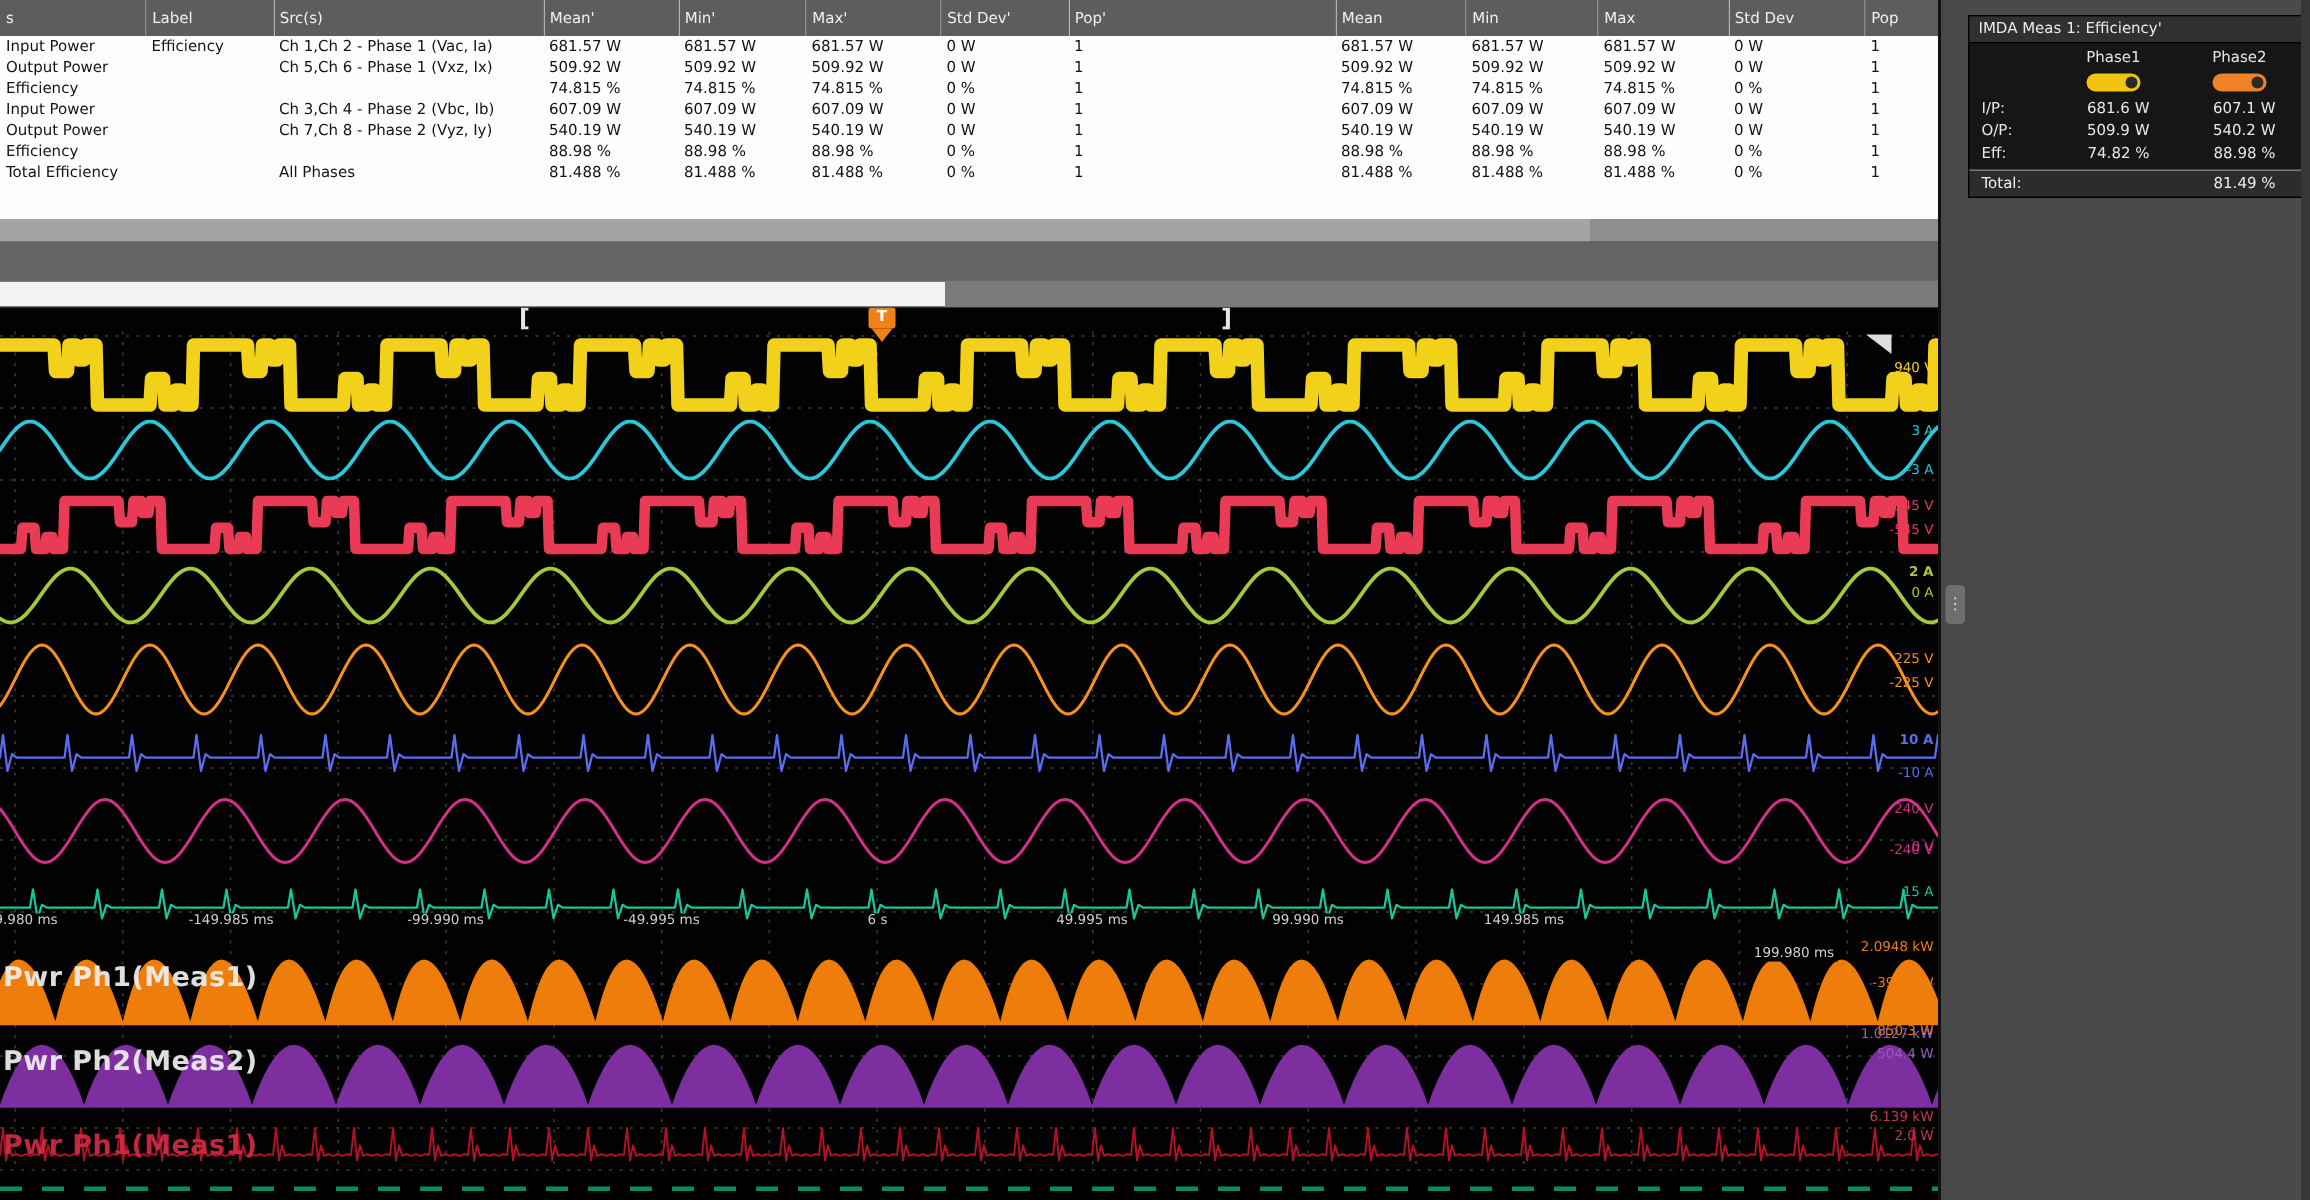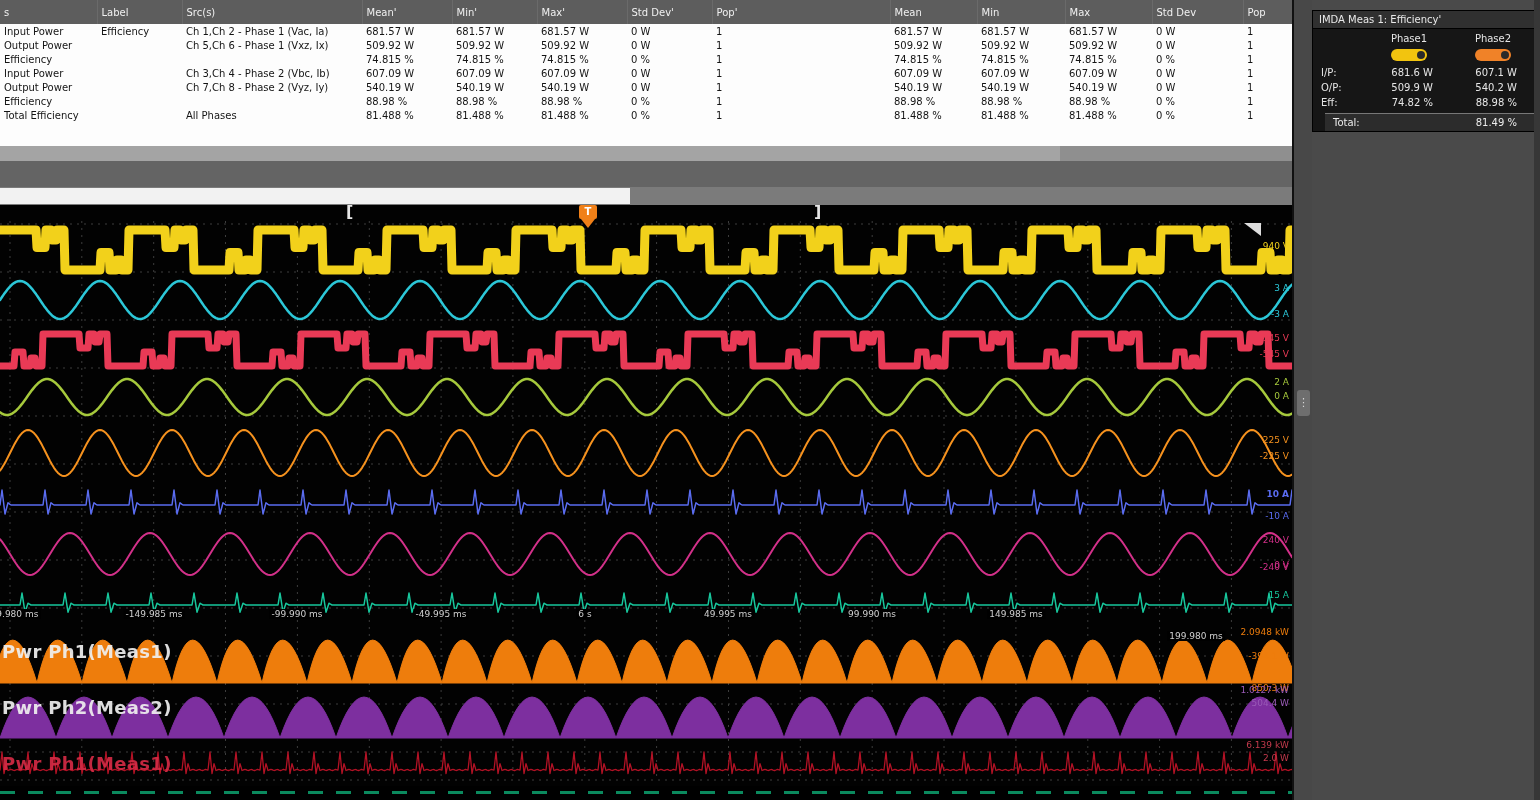--- a/index.html
+++ b/index.html
@@ -54,21 +54,21 @@
   .imda{margin-top:10px;background:#161616;border:1px solid #000;}
   .imda-title{background:#303030;color:#e9e9e9;font-size:10px;padding:3px 6px;border-bottom:1px solid #000;}
   .imda-grid{display:grid;grid-template-columns:54px 84px 84px;color:#e6e6e6;font-size:10px;padding:2px 0 3px 0;}
   .imda-grid .c{padding:2px 4px;}
   .imda-grid .hdr{text-align:center;}
   .imda-grid .lblc{padding-left:8px;}
   .imda-grid .val{text-align:right;padding-right:18px;}
   .pill{position:relative;width:36px;height:12px;border-radius:6px;margin:1px auto 2px auto;}
   .pill .knob{position:absolute;right:2px;top:2px;width:8px;height:8px;border-radius:50%;background:#2a2a2a;}
   .imda-total{display:flex;justify-content:space-between;align-items:center;background:#2c2c2c;
-              border-top:1px solid #777;color:#ececec;font-size:10px;padding:3px 22px 3px 8px;margin-left:12px;}
+              border-top:1px solid #777;color:#ececec;font-size:10px;padding:3px 22px 3px 8px;}
 </style>
 </head>
 <body>
 
 <div class="app">
 
   <div class="results">
     <table id="results-table">
         <colgroup>
           <col style="width: 97px;">
@@ -277,21 +277,21 @@
       <div class="tlabel" style="left: 585px;">6 s</div>
       <div class="tlabel" style="left: 728px;">49.995 ms</div>
       <div class="tlabel" style="left: 872px;">99.990 ms</div>
       <div class="tlabel" style="left: 1016px;">149.985 ms</div>
       <div class="tlabel" style="left: 1196px; margin-top: 22px;">199.980 ms</div>
       <div class="slabel" style="top: 36px; color: rgb(242, 209, 27);">940 V</div>
       <div class="slabel" style="top: 78px; color: rgb(44, 199, 216);">3 A</div>
       <div class="slabel" style="top: 104px; color: rgb(44, 199, 216);">-3 A</div>
       <div class="slabel" style="top: 128px; color: rgb(233, 58, 86);">545 V</div>
       <div class="slabel" style="top: 144px; color: rgb(233, 58, 86);">-545 V</div>
-      <div class="slabel" style="top: 172px; color: rgb(166, 201, 60);">2 A</div>
+      <div class="slabel" style="top: 172px; color: rgb(166, 201, 60); font-weight: bold;">2 A</div>
       <div class="slabel" style="top: 186px; color: rgb(166, 201, 60);">0 A</div>
       <div class="slabel" style="top: 230px; color: rgb(246, 146, 30);">225 V</div>
       <div class="slabel" style="top: 246px; color: rgb(246, 146, 30);">-225 V</div>
       <div class="slabel" style="top: 284px; color: rgb(90, 108, 240); font-weight: bold;">10 A</div>
       <div class="slabel" style="top: 306px; color: rgb(90, 108, 240);">-10 A</div>
       <div class="slabel" style="top: 330px; color: rgb(210, 48, 137);">240 V</div>
       <div class="slabel" style="top: 355px; color: rgb(210, 48, 137);">0 V</div>
       <div class="slabel" style="top: 357px; color: rgb(210, 48, 137);">-240 V</div>
       <div class="slabel" style="top: 385px; color: rgb(23, 198, 156);">15 A</div>
       <div class="slabel" style="top: 422px; color: rgb(238, 125, 12);">2.0948 kW</div>

